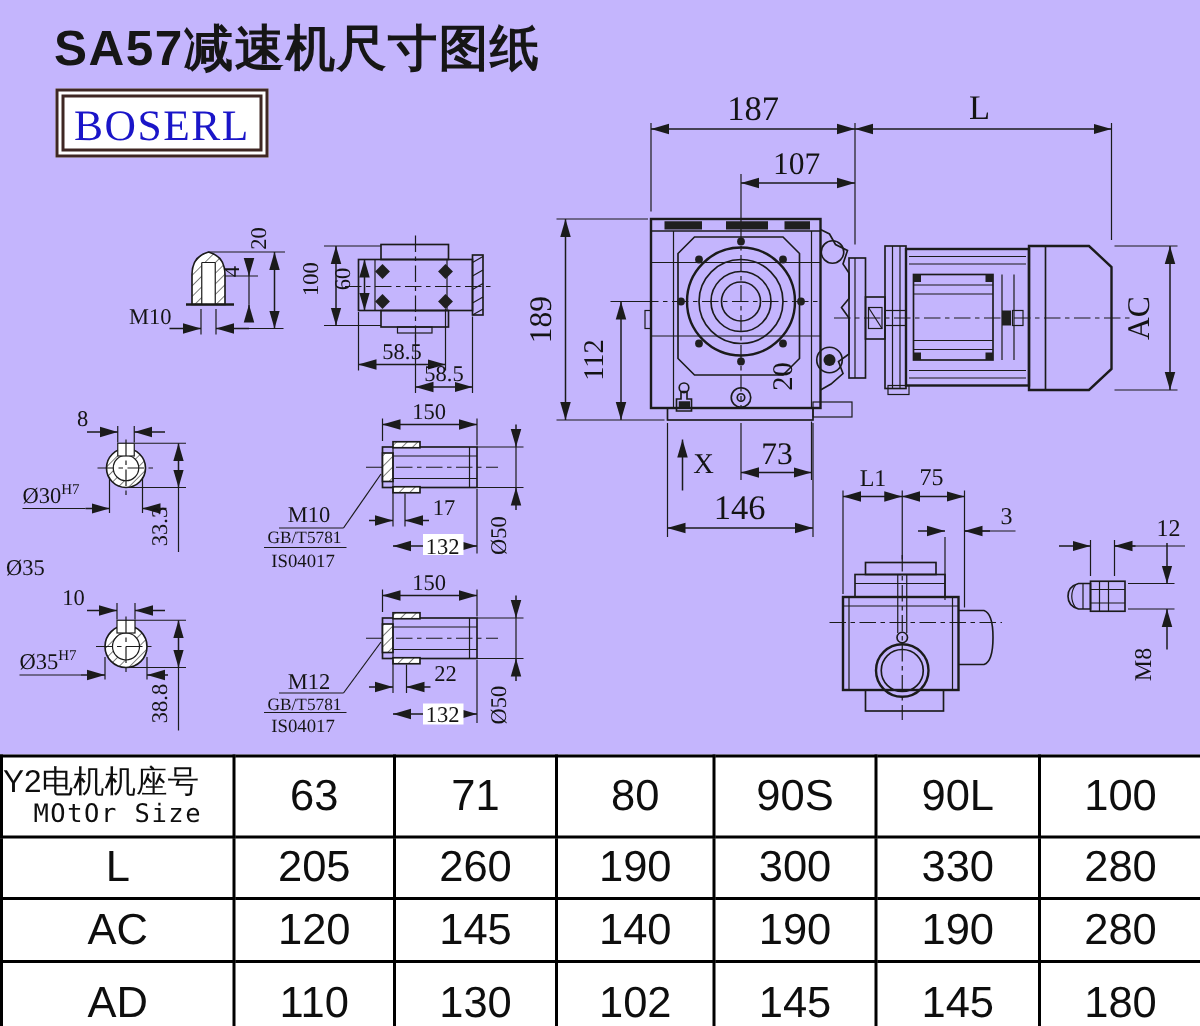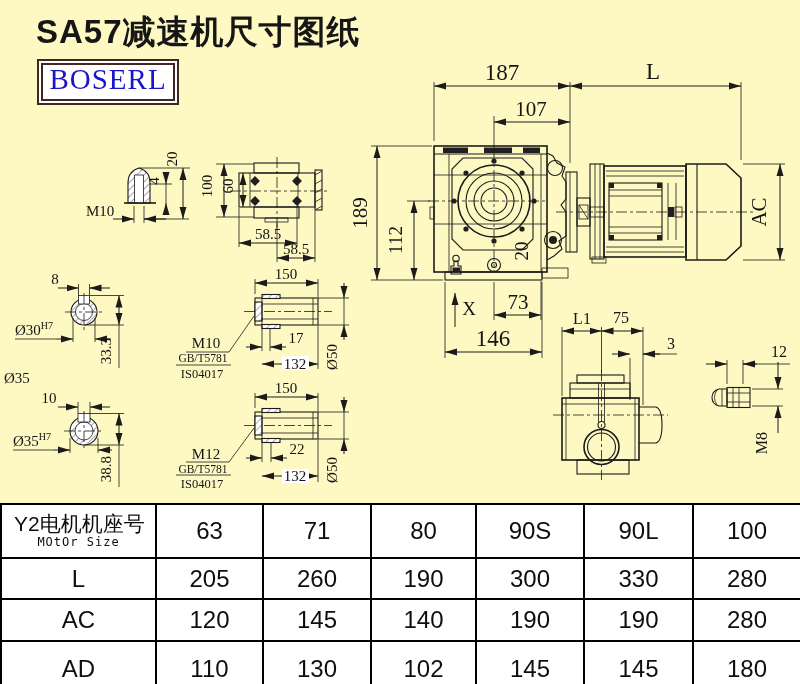--- a/index.html
+++ b/index.html
@@ -1,21 +1,21 @@
 <!DOCTYPE html>
 <html><head>
 <meta charset="utf-8">
 <style>
   html,body{margin:0;padding:0;background:#fff;}
-  #stage{position:relative;width:800px;height:684px;background:#fef9c3;overflow:hidden;
+  #stage{position:relative;width:800px;height:684px;background:#c4b5fd;overflow:hidden;
          font-family:"Liberation Sans","DejaVu Sans",sans-serif;}
   #page-title{position:absolute;left:36px;top:10px;font-size:33px;font-weight:bold;
               color:#161616;letter-spacing:1px;white-space:nowrap;}
   #logo-box{position:absolute;left:37px;top:59px;width:130px;height:34px;
-            border:6px double #3f2723;display:flex;align-items:flex-start;justify-content:center;
+            border:6px double #3f2723;display:flex;align-items:flex-end;justify-content:center;
             background:#fff;}
   #logo-text{font-family:"Liberation Serif","DejaVu Serif",serif;font-size:29px;
              color:#1a15c8;letter-spacing:1px;line-height:1;}
   svg{position:absolute;left:0;top:0;}
   
   .o{stroke:#1b1b1b;stroke-width:1.6;fill:none;stroke-linejoin:miter;}
   .m{stroke:#1b1b1b;stroke-width:1.1;fill:none;}
   .t{stroke:#1b1b1b;stroke-width:.8;fill:none;}
   .d{stroke:#1b1b1b;stroke-width:1;fill:none;}
   .cl{stroke:#1b1b1b;stroke-width:.8;fill:none;stroke-dasharray:11 3 3 3;}
@@ -23,24 +23,24 @@
   .dk{fill:#1f1f1f;stroke:none;}
   .wf{fill:#fff;}
   text{fill:#141414;font-family:"Liberation Serif","DejaVu Serif",serif;}
   .mid{text-anchor:middle;}
   .f11{font-size:11.5px;}.f12{font-size:12.5px;}.f15{font-size:15px;}.f16{font-size:16px;}
   .f19{font-size:19px;}.f21{font-size:21px;}.f23{font-size:23px;}
   
   #size-table{position:absolute;left:0;top:503px;width:800px;height:181px;
               border-collapse:collapse;table-layout:fixed;background:#fff;}
   #size-table td{border:2px solid #000;text-align:center;vertical-align:middle;
-                 color:#0e0e0e;font-size:24px;padding:0;}
+                 color:#0e0e0e;font-size:29px;padding:0;}
   #size-table td.hdr{font-size:21px;}
-  .hdr-cn{font-size:21px;text-align:left;padding-left:12px;line-height:1.15;white-space:nowrap;}
-  .hdr-en{font-family:"DejaVu Sans Mono","Liberation Mono",monospace;font-size:12px;
+  .hdr-cn{font-size:21px;text-align:left;padding-left:0;line-height:1.15;white-space:nowrap;}
+  .hdr-en{font-family:"DejaVu Sans Mono","Liberation Mono",monospace;font-size:17px;
           letter-spacing:1px;text-align:center;line-height:1.1;white-space:nowrap;}
   .rowlab{font-size:28px;}
 </style>
 </head>
 <body>
 
 <div id="stage">
 
   <div id="page-title">SA57减速机尺寸图纸</div>
   <div id="logo-box">

